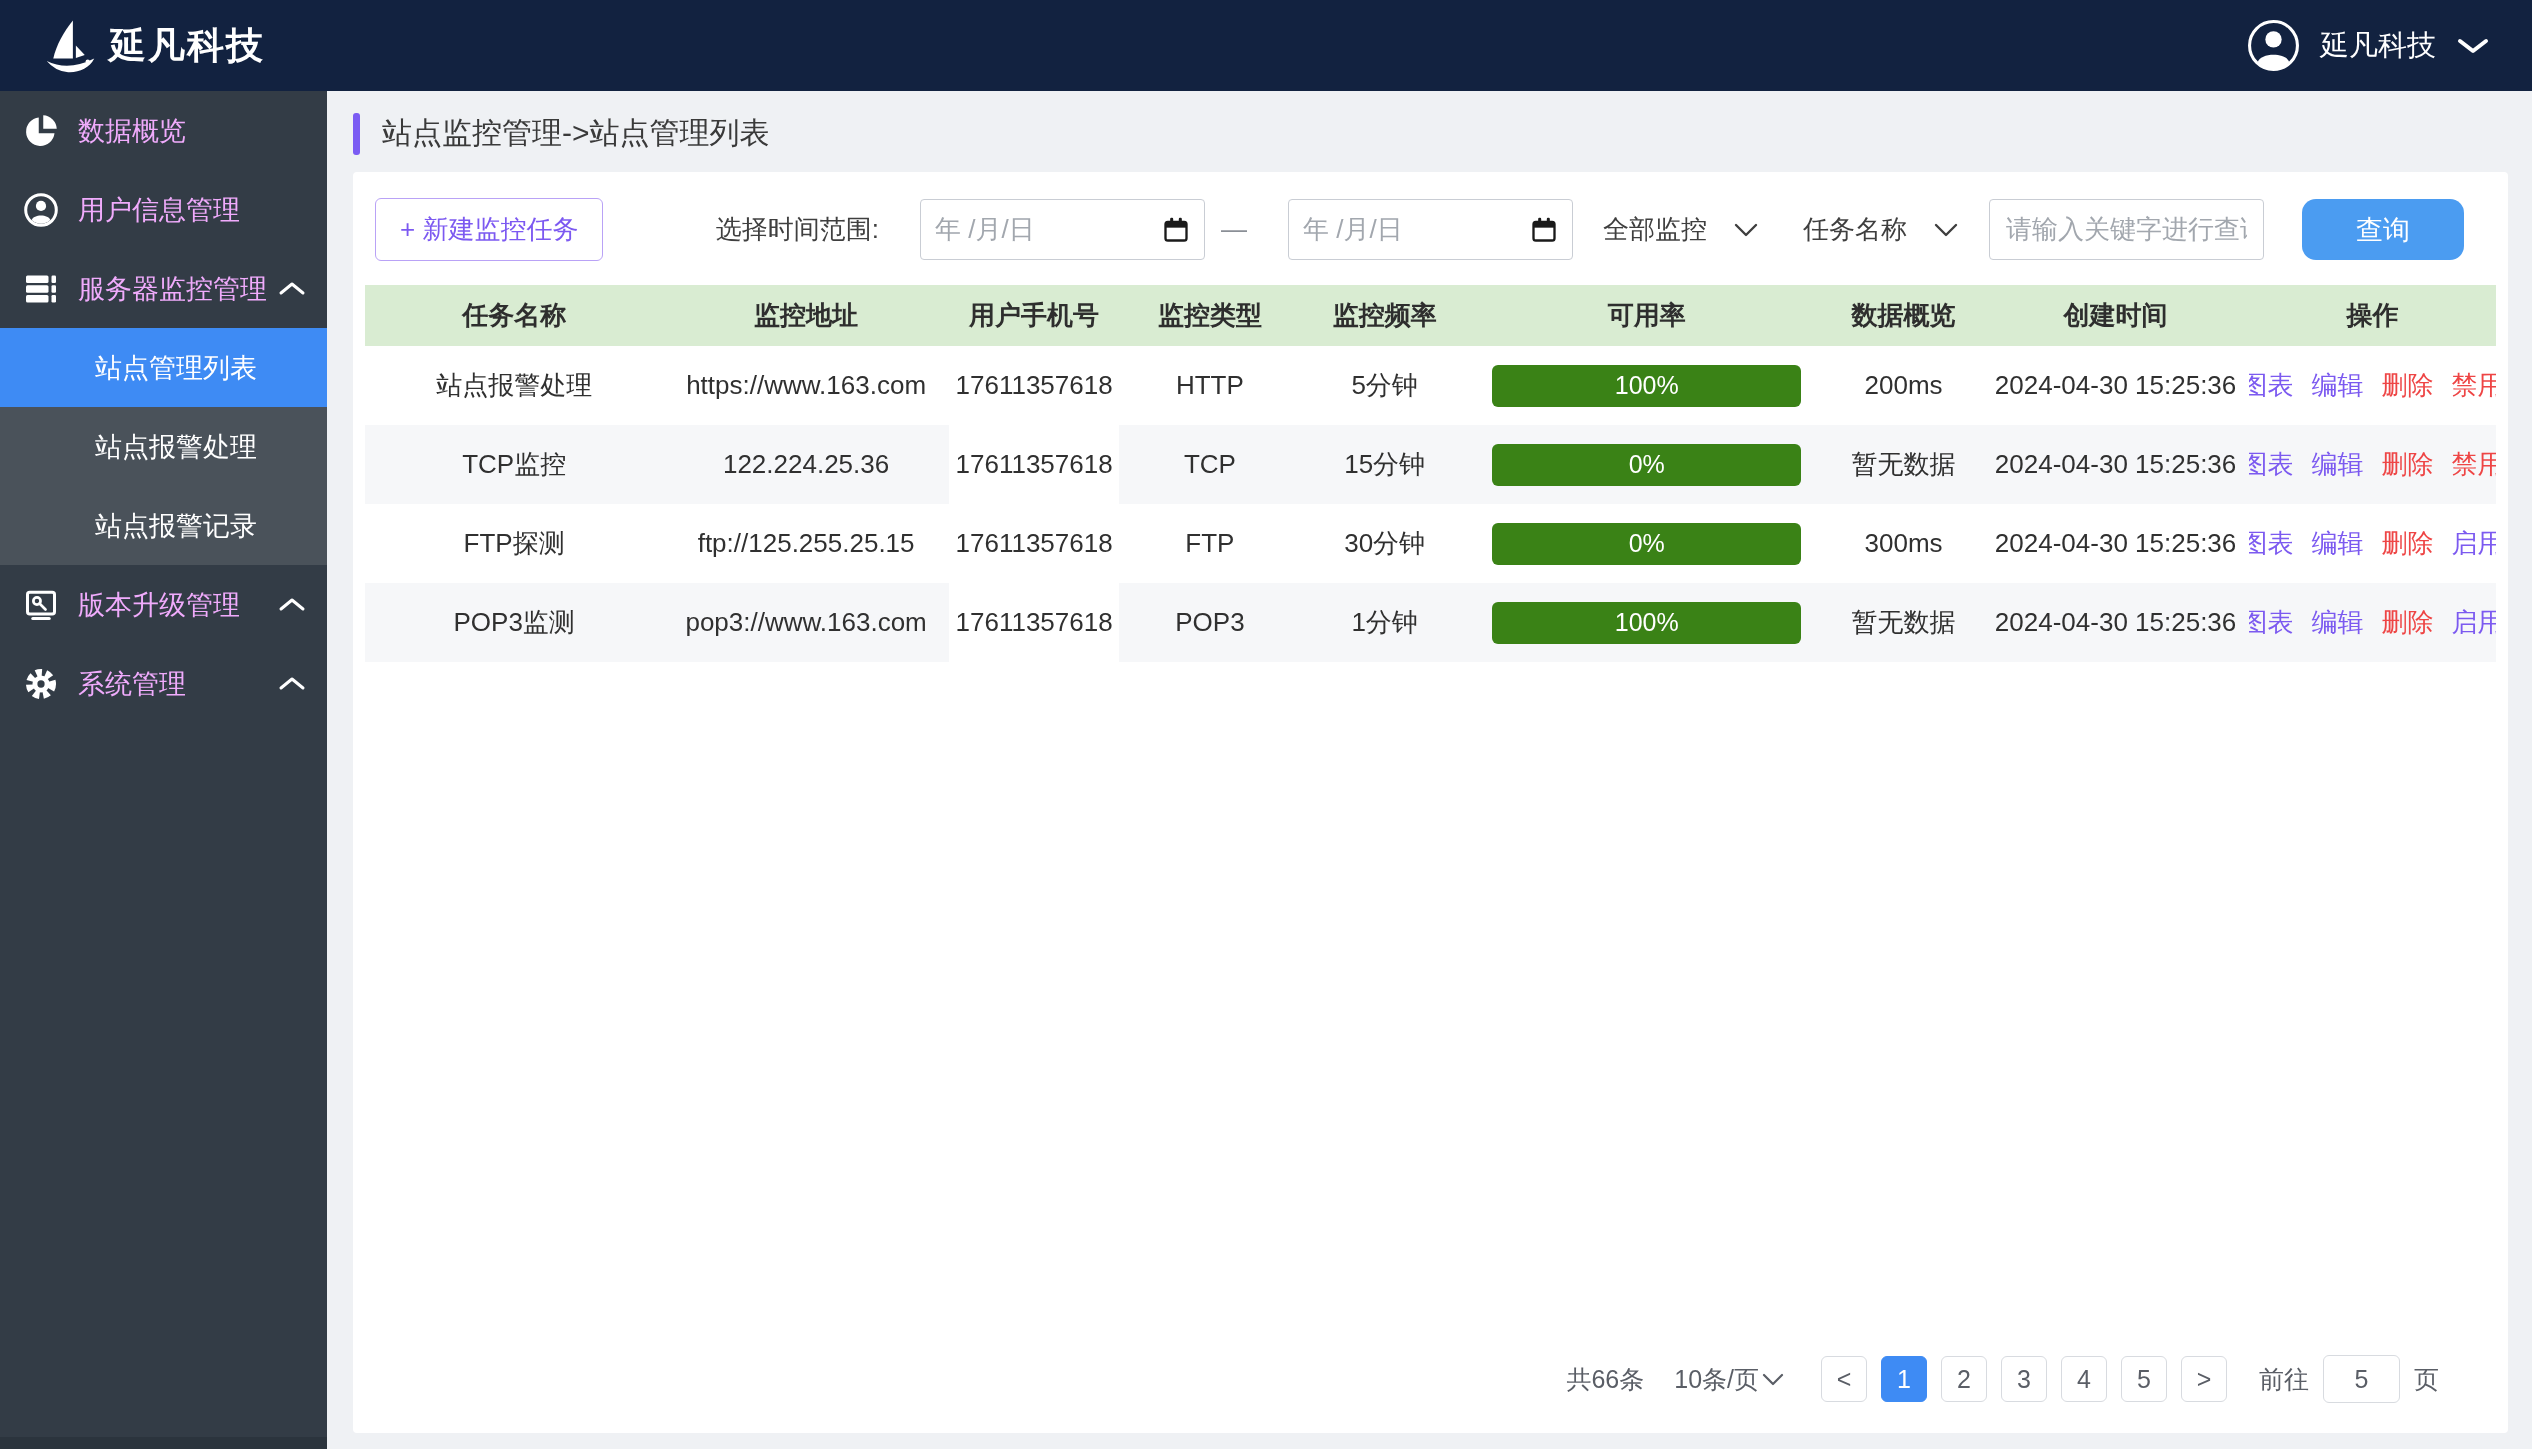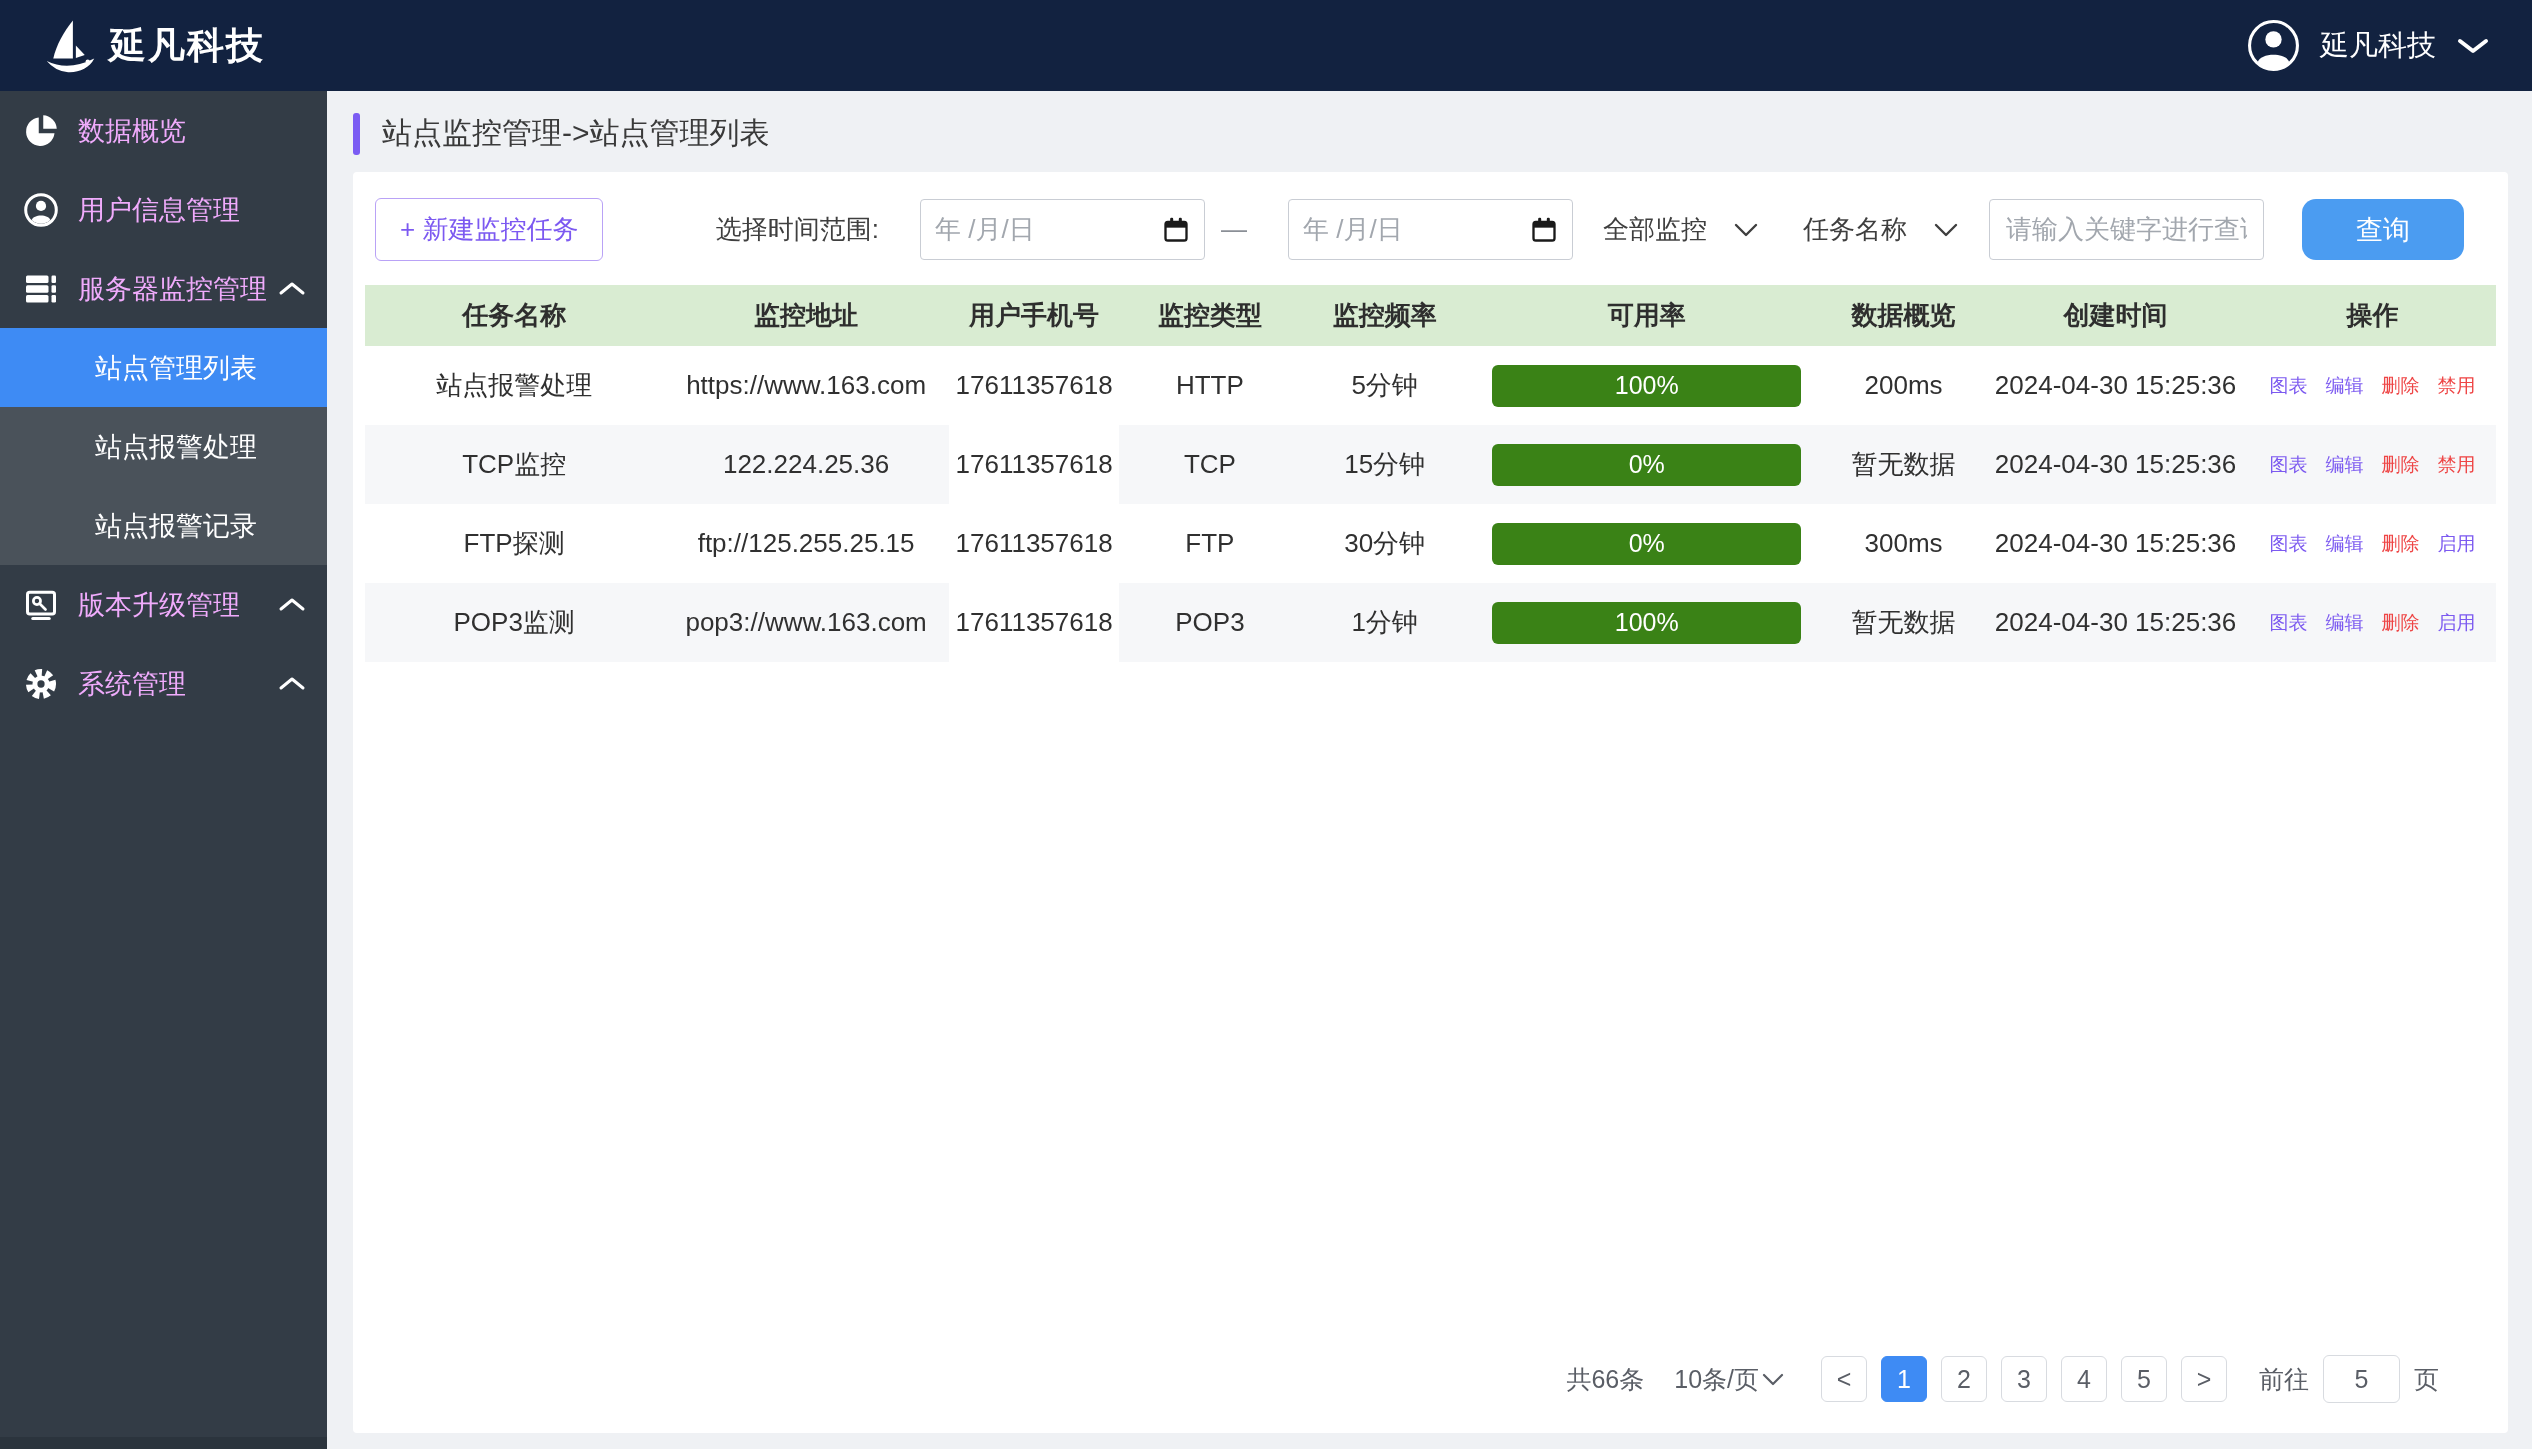--- a/index.html
+++ b/index.html
@@ -68,21 +68,21 @@
   th { background:#d9ecd2; height:61px; font-size:26px; font-weight:bold;
     color:#2e2e2e; text-align:center; }
   td { height:79px; font-size:26px; color:#303030; text-align:center;
     overflow:hidden; white-space:nowrap; }
   tbody tr:nth-child(even) td { background:#f6f7f9; }
   tbody tr:nth-child(even) td.phone-cell { background:#fff; }
   .avail-bar { width:309px; height:42px; background:#3a8216; border-radius:6px;
     color:#fff; font-size:25px; display:flex; align-items:center; justify-content:center;
     margin:0 auto; }
   .actions { display:flex; justify-content:center; gap:18px; }
-  .actions a { cursor:pointer; text-decoration:none; font-size:19px; }
+  .actions a { cursor:pointer; text-decoration:none; font-size:26px; }
   .actions a.purple { color:#7c5af0; }
   .actions a.red { color:#ee4545; }
 
   
   .pagination { margin-top:auto; display:flex; align-items:center; justify-content:flex-end;
     gap:14px; padding-right:69px; margin-bottom:30px; color:#5a5e66; font-size:25px; }
   .pg-total { margin-right:16px; }
   .pg-size { display:flex; align-items:center; gap:2px; margin-right:22px; cursor:pointer; }
   .pg-btn { min-width:46px; height:46px; border:1px solid #d8dbe0; border-radius:6px;
     background:#fff; display:flex; align-items:center; justify-content:center;

